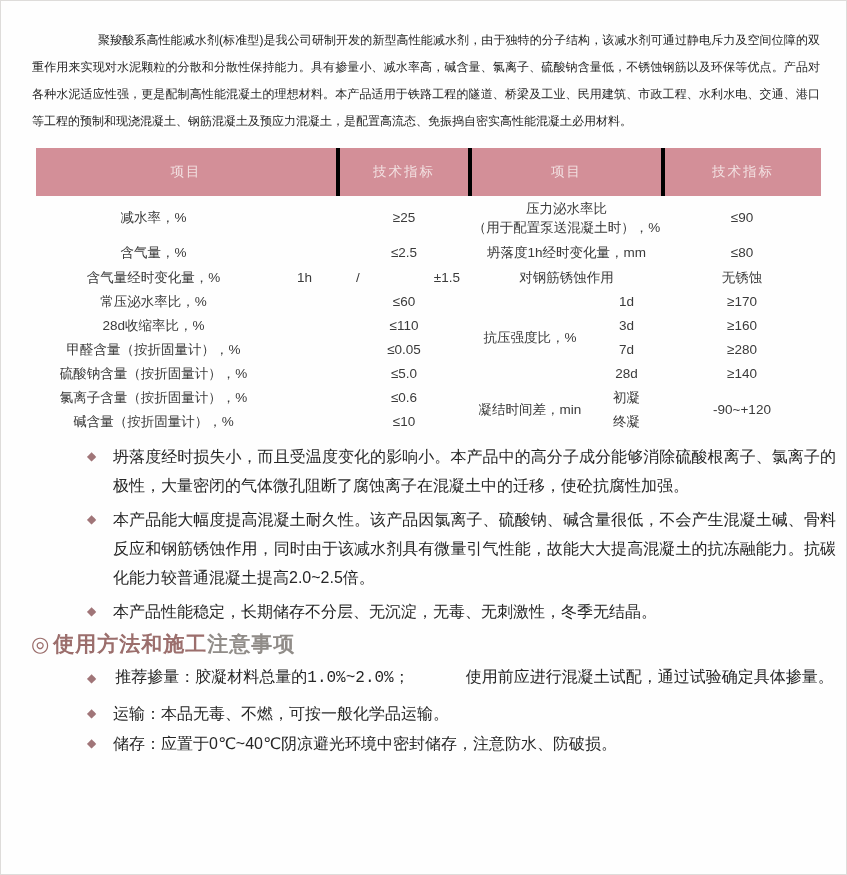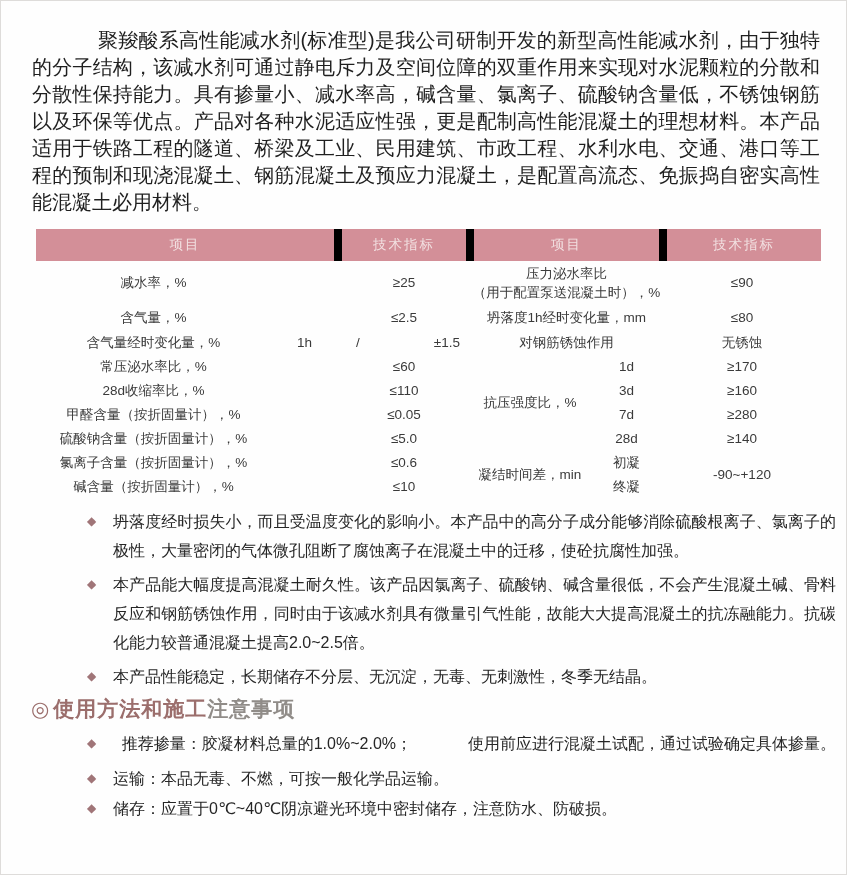--- a/index.html
+++ b/index.html
@@ -9,21 +9,21 @@
     color:#262626;
   }
   .page{
     box-sizing:border-box;width:847px;height:875px;
     border:1px solid #dedcda;background:#fefefe;
     padding-top:26px;overflow:hidden;position:relative;
   }
   
   .intro{
     margin:0 26px 0 31px;text-indent:66px;
-    font-size:20px;line-height:27px;text-align:justify;
+    font-size:12px;line-height:27px;text-align:justify;
     color:#1f1f1f;
   }
   
   .section{
     margin:14px 0 0 30px;font-size:21px;line-height:26px;
     font-weight:bold;color:var(--heading,#9b6e6c);letter-spacing:1px;
   }
   .section .marker{margin-right:3px;}
   .section .tail{color:var(--heading_tail,#908c88);}
   .section.adv{margin-top:14px;}
@@ -36,41 +36,41 @@
   }
   table.perf col.cA{width:235px;}
   table.perf col.cB{width:67px;}
   table.perf col.cC{width:132px;}
   table.perf col.cD{width:120px;}
   table.perf col.cE{width:73px;}
   table.perf col.cF{width:158px;}
   table.perf th{
     background:var(--header_bg,#d38f98);color:var(--header_text,#f2e0e1);
     font-weight:normal;height:24px;font-size:13.5px;letter-spacing:2px;
-    padding:4px;
-  }
-  table.perf th + th{border-left:8px solid #000000;}
+    padding:12px;
+  }
+  table.perf th + th{border-left:4px solid #000000;}
   table.perf td{
     text-align:center;padding:0;line-height:1.3;vertical-align:middle;
   }
   tr.rw{height:24px;}
   tr.rw1{height:44px;}
   tr.rw2,tr.rw3{height:25px;}
   tr.rw9{height:23px;}
   .twoline div{line-height:19px;}
   .split{display:flex;justify-content:space-between;align-items:center;padding:0 10px 0 18px;}
   
   .bullet-row{display:flex;margin:5px 10px 0 86px;}
   .bullet-row.first{margin-top:9px;}
   .bullet{
     flex:none;width:26px;color:var(--bullet,#a07578);
     font-size:12px;line-height:29px;
   }
   .btext{margin:0;flex:1;font-size:16px;line-height:29px;text-align:justify;color:#262626;}
-  .btext.nowrap{white-space:nowrap;text-align:right;}
+  .btext.nowrap{white-space:nowrap;text-align:center;font-family:Liberation Mono, monospace;}
   .gap{display:inline-block;width:56px;}
   .bullet-row.dosage{margin-top:7px;}
   .bullet-row.pk1{margin-top:6px;}
   .bullet-row.pk2{margin-top:1px;}
 </style>
 </head>
 <body>
 
 <div class="page">
 

